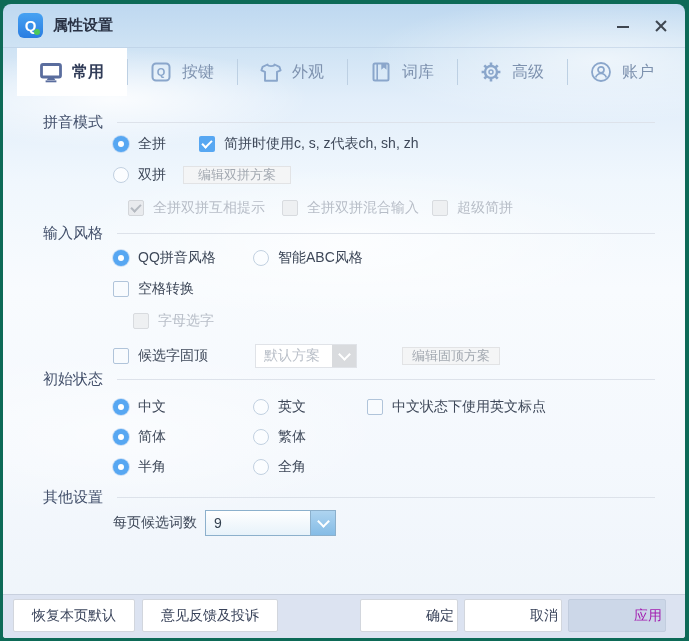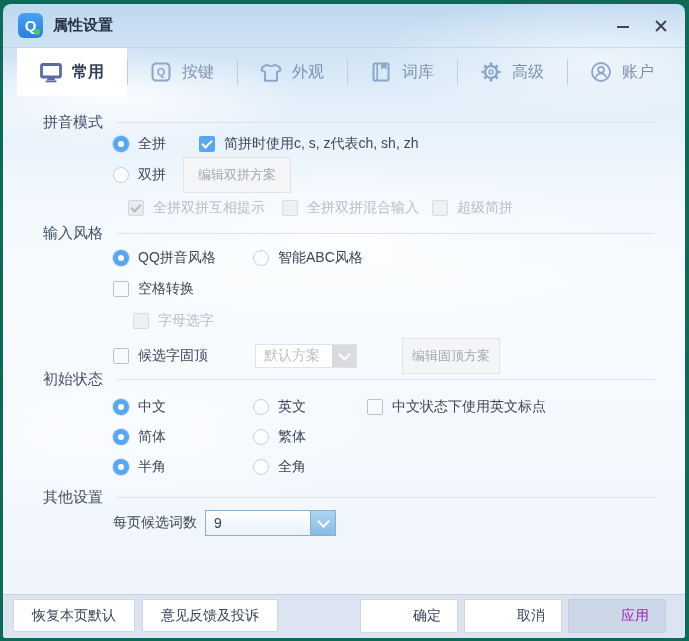--- a/index.html
+++ b/index.html
@@ -57,41 +57,41 @@
   .cb{width:16px;height:16px;border-radius:2px;box-sizing:border-box;flex:0 0 auto;position:relative;}
   .cb.on{background:#57a7f2;}
   .cb.on::after{content:"";position:absolute;left:3px;top:4px;width:8px;height:4px;
     border-left:2px solid #fff;border-bottom:2px solid #fff;transform:rotate(-45deg);}
   .cb.off{background:#f8fbfe;border:1px solid #b0c4da;}
   .cb.dis{background:#eef0f2;border:1px solid #d8dbdf;}
   .cb.dis-on{background:#e9ebee;border:1px solid #d3d6da;}
   .cb.dis-on::after{content:"";position:absolute;left:2px;top:3px;width:8px;height:4px;
     border-left:2px solid #b5bac1;border-bottom:2px solid #b5bac1;transform:rotate(-45deg);}
   
-  .gbtn{position:absolute;top:50%;transform:translateY(-50%);height:36px;box-sizing:border-box;
+  .gbtn{position:absolute;top:50%;transform:translateY(-50%);height:18px;box-sizing:border-box;
     background:#f4f5f6;border:1px solid #e2e3e5;color:#a3a9b1;font-size:13px;
     display:flex;align-items:center;justify-content:center;cursor:pointer;}
   
   .dd{position:absolute;top:50%;transform:translateY(-50%);box-sizing:border-box;display:flex;align-items:stretch;cursor:pointer;}
   .dd .val{flex:1;display:flex;align-items:center;padding-left:8px;font-size:14px;}
   .dd .chev{width:24px;display:flex;align-items:center;justify-content:center;}
   .arrow{width:7px;height:7px;border-right:2px solid #fff;border-bottom:2px solid #fff;transform:rotate(45deg);margin-top:-3px;}
   .dd.disabled{border:1px solid #e0e3e8;background:#ffffff;}
   .dd.disabled .val{color:#b9bfc8;}
   .dd.disabled .chev{background:#d9dbde;}
   .dd.enabled{border:1px solid #8cb0cc;background:linear-gradient(180deg,#ffffff,#e7f2fa);}
   .dd.enabled .val{color:#33404f;}
   .dd.enabled .chev{background:linear-gradient(180deg,#aed4f0,#85bce6);border-left:1px solid #8cb0cc;}
   
   .footer{position:absolute;left:0;right:0;bottom:0;height:43px;background:#dce3f1;border-top:1px solid #c8d0de;}
   .f-left{position:absolute;left:10px;top:4px;display:flex;gap:7px;}
   .f-right{position:absolute;right:19px;top:4px;display:flex;gap:6px;}
   .wbtn{height:33px;box-sizing:border-box;background:#ffffff;border:1px solid #d2d6dd;border-radius:2px;
     color:#39435a;font-size:14px;display:flex;align-items:center;justify-content:flex-end;padding:0 18px;cursor:pointer;}
-  .wbtn.fixed{width:98px;padding:16px;}
+  .wbtn.fixed{width:98px;padding:3px;}
   .wbtn.apply{background:#ccd7e8;border:1px solid #c2cdde;color:#a21caf;cursor:default;}
 </style>
 </head>
 <body>
 
 <div id="screen">
 <div class="window">
 
   <div class="titlebar">
     <div class="logo">

